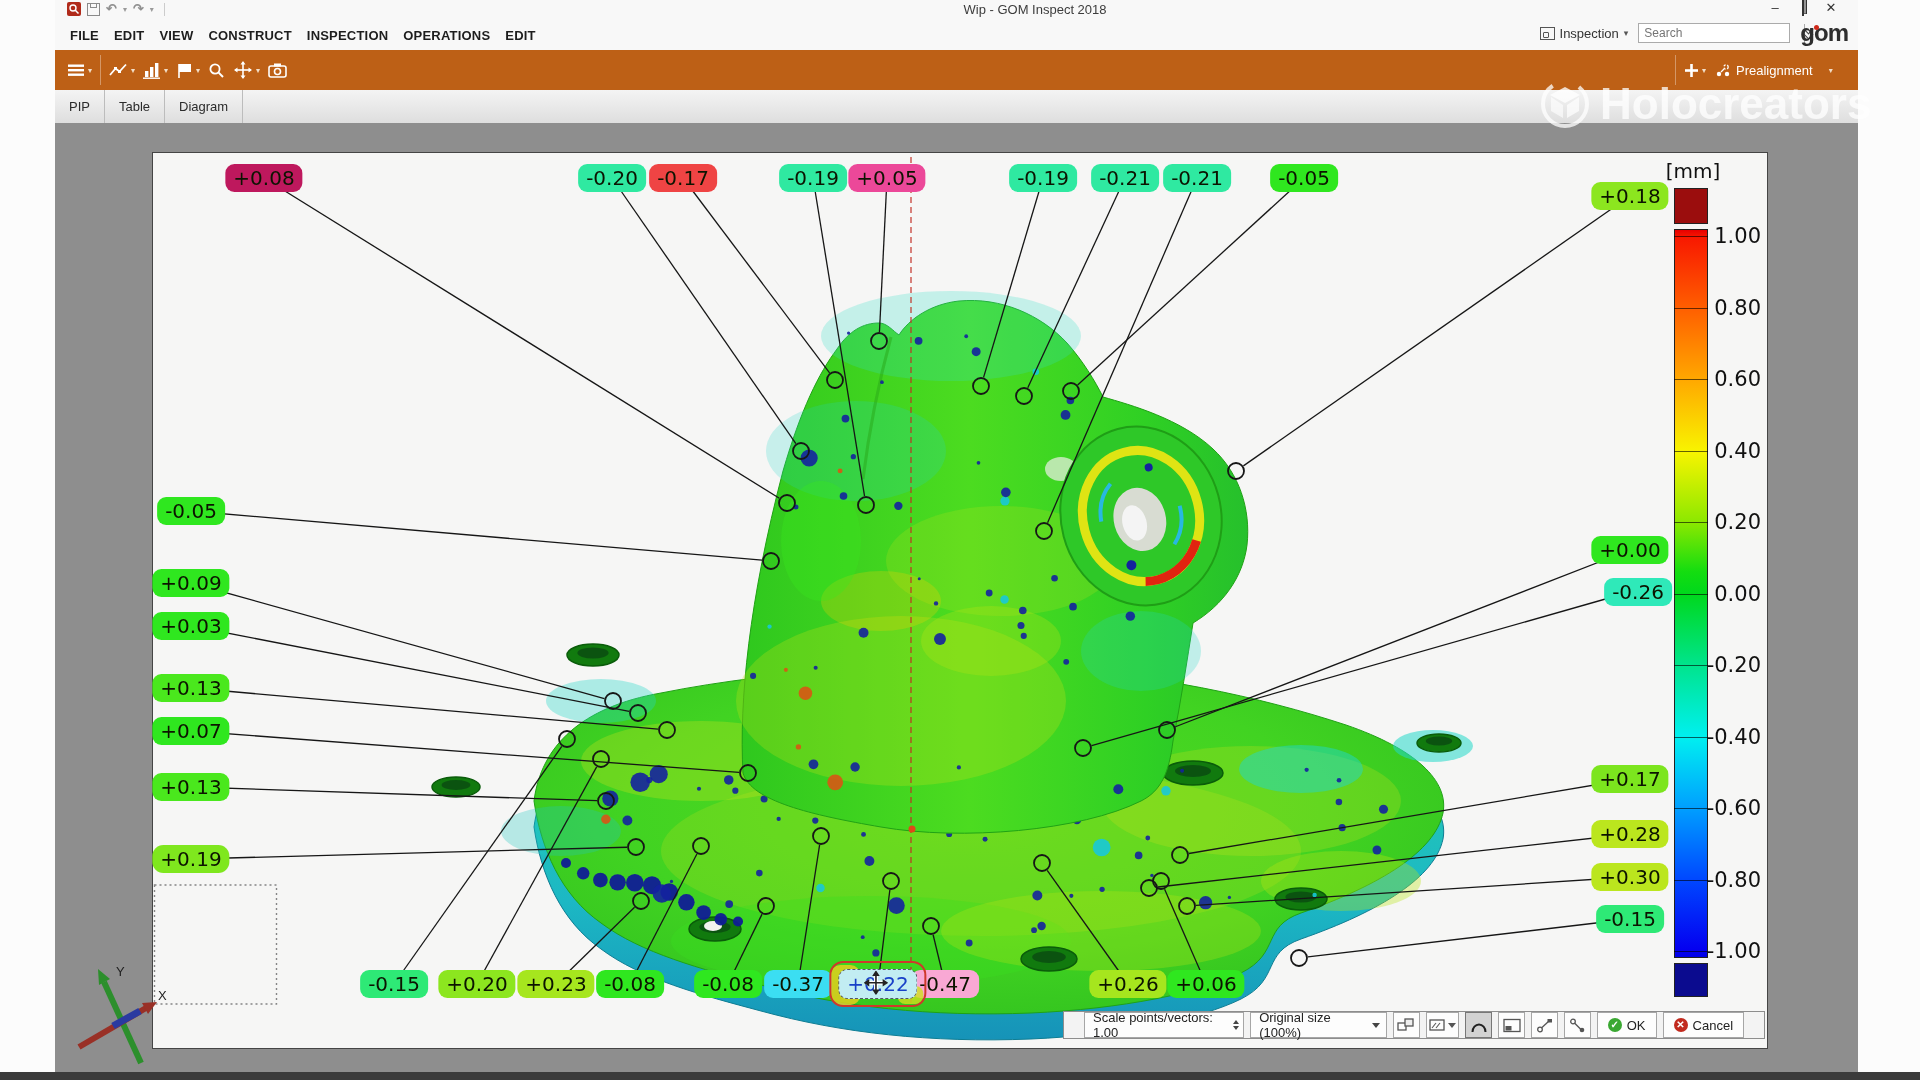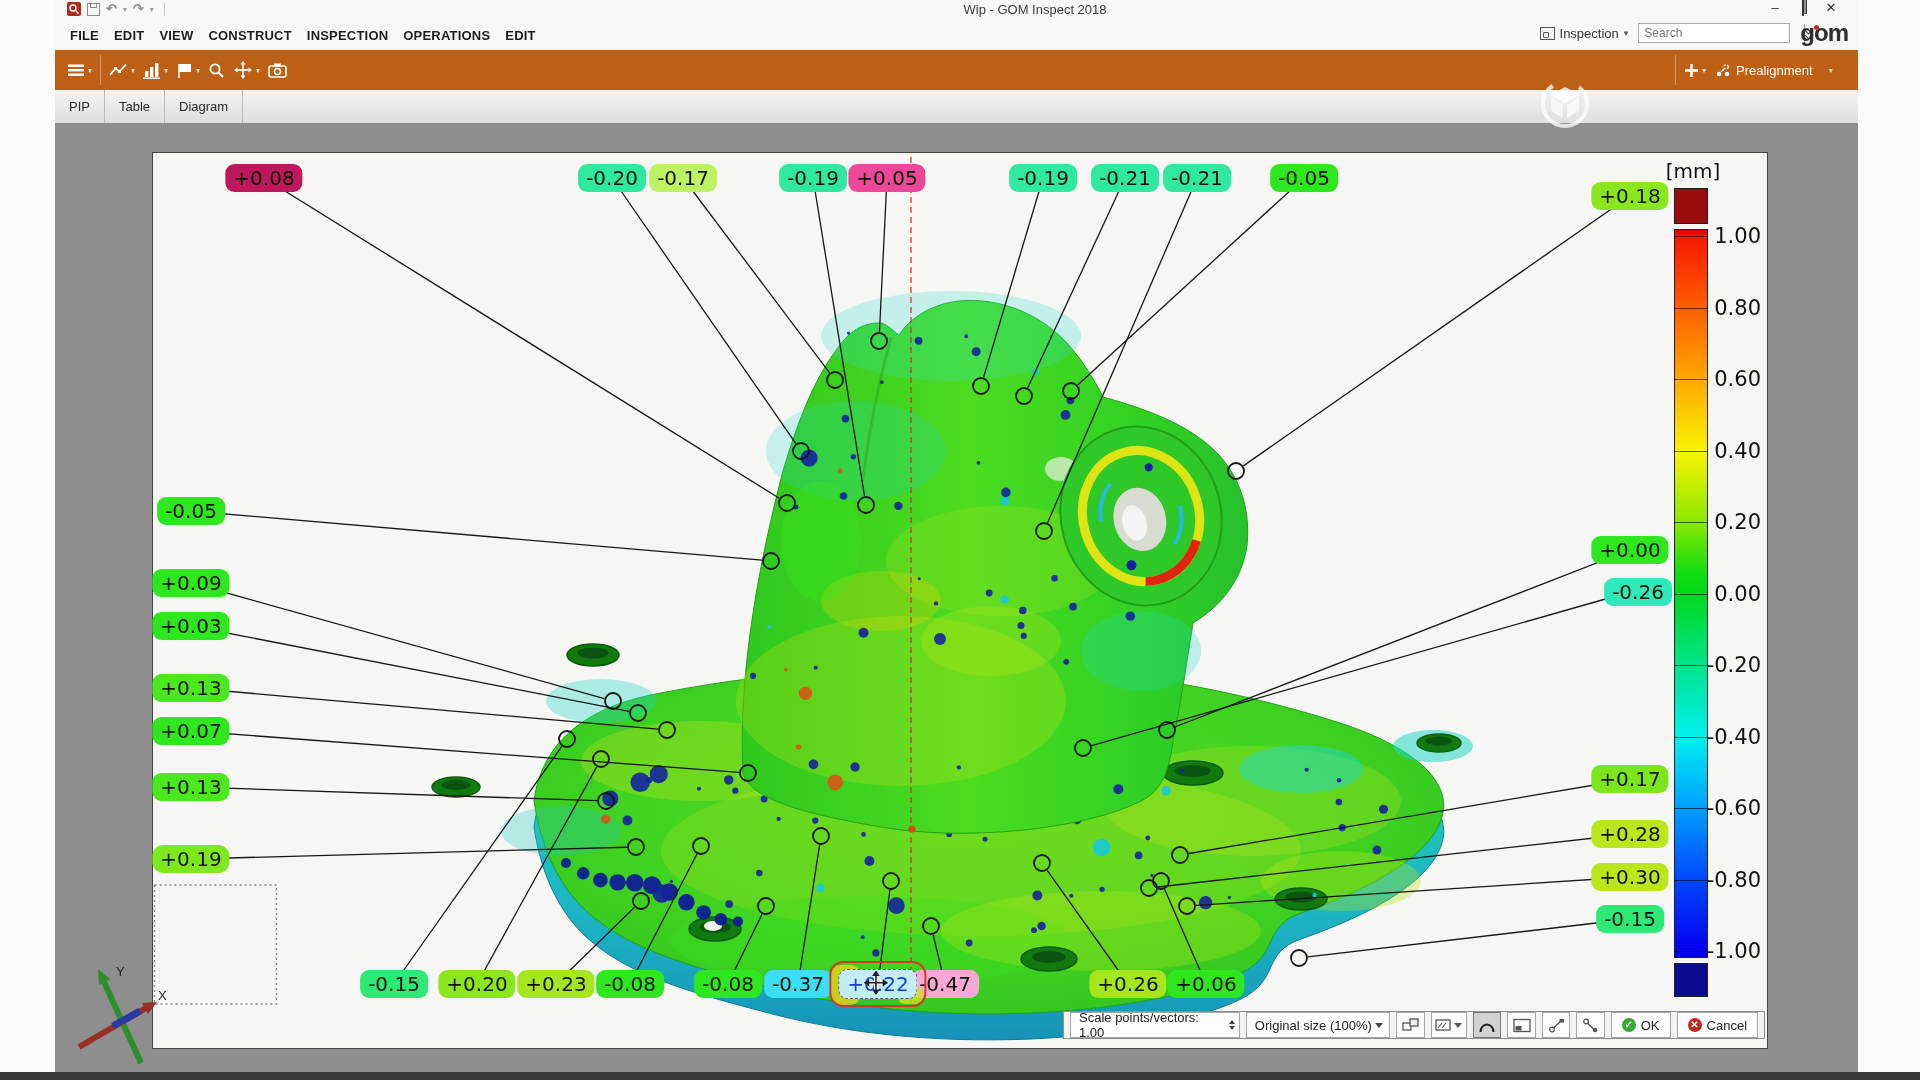--- a/index.html
+++ b/index.html
@@ -64,21 +64,21 @@
   .sel-ring{position:absolute;left:-9px;top:-8px;right:-9px;bottom:-8px;border:2.5px solid #cf382b;border-radius:14px;}
   .sel-cursor{position:absolute;left:50%;top:50%;transform:translate(-60%,-55%);z-index:7;}
   
   #legend{position:absolute;z-index:4;}
   .lg-unit{position:absolute;left:1470px;top:6px;width:140px;text-align:center;font-family:"DejaVu Sans",sans-serif;font-size:20px;color:#111;}
   .lg-block{position:absolute;left:1521px;width:34px;border:1px solid #222;box-sizing:border-box;}
   .lg-tickline{position:absolute;left:1521px;width:34px;height:1px;background:rgba(0,0,0,.6);}
   .lg-ticklabel{position:absolute;left:1520px;width:88px;text-align:right;font-family:"DejaVu Sans",sans-serif;font-size:21px;color:#111;height:24px;line-height:24px;}
   
   #btoolbar{position:absolute;left:910px;top:858px;width:702px;height:28px;background:#f3f3f3;border:1px solid #8d8d8d;
-     box-sizing:border-box;display:flex;align-items:center;gap:6px;padding:0 6px;z-index:8;}
+     box-sizing:border-box;display:flex;align-items:center;gap:6px;padding:0 20px;z-index:8;}
   .ctl{background:#fdfdfd;border:1px solid #a6a6a6;height:26px;box-sizing:border-box;display:flex;align-items:center;font-size:13px;color:#222;}
   .spinfield{padding:0 4px 0 8px;gap:6px;}
   .spinner{display:flex;flex-direction:column;gap:2px;margin-left:4px;}
   .spinner i{display:block;width:0;height:0;border-left:3.5px solid transparent;border-right:3.5px solid transparent;}
   .spin-up{border-bottom:4px solid #444;}
   .spin-dn{border-top:4px solid #444;}
   .dropdown{padding:0 6px 0 8px;width:152px;justify-content:space-between;}
   .dd-caret{width:0;height:0;border-left:4px solid transparent;border-right:4px solid transparent;border-top:5px solid #444;}
   .icon-btn{width:30px;height:26px;justify-content:center;cursor:default;}
   .icon-btn.pressed{background:#d2d2d2;border-color:#777;}
@@ -497,21 +497,21 @@
             <circle cx="930" cy="925" r="8" fill="none" stroke="#161616" stroke-width="1.8"></circle>
             <line x1="1127" y1="983" x2="1046.2139243409954" y2="869.3358702937262" stroke="#161616" stroke-width="1.3"></line>
             <circle cx="1041" cy="862" r="8" fill="none" stroke="#161616" stroke-width="1.8"></circle>
             <line x1="1205" y1="983" x2="1163.603168622945" y2="888.2472526258521" stroke="#161616" stroke-width="1.3"></line>
             <circle cx="1160" cy="880" r="8" fill="none" stroke="#161616" stroke-width="1.8"></circle>
           </g>
         </svg>
       <div id="labels">
           <div class="dev-label" style="left: 111px; top: 25px; background: #be185d;">+0.08</div>
           <div class="dev-label" style="left: 459px; top: 25px; background: rgb(47, 233, 161);">-0.20</div>
-          <div class="dev-label" style="left: 530px; top: 25px; background: #bef264;">-0.17</div>
+          <div class="dev-label" style="left: 530px; top: 25px; background: #ef4444;">-0.17</div>
           <div class="dev-label" style="left: 660px; top: 25px; background: rgb(47, 233, 161);">-0.19</div>
           <div class="dev-label" style="left: 734px; top: 25px; background: #ec4899;">+0.05</div>
           <div class="dev-label" style="left: 890px; top: 25px; background: rgb(47, 233, 161);">-0.19</div>
           <div class="dev-label" style="left: 972px; top: 25px; background: rgb(47, 233, 161);">-0.21</div>
           <div class="dev-label" style="left: 1044px; top: 25px; background: rgb(47, 233, 161);">-0.21</div>
           <div class="dev-label" style="left: 1151px; top: 25px; background: rgb(47, 231, 31);">-0.05</div>
           <div class="dev-label" style="left: 38px; top: 358px; background: rgb(47, 231, 31);">-0.05</div>
           <div class="dev-label" style="left: 38px; top: 430px; background: rgb(47, 231, 31);">+0.09</div>
           <div class="dev-label" style="left: 38px; top: 473px; background: rgb(47, 231, 31);">+0.03</div>
           <div class="dev-label" style="left: 38px; top: 535px; background: rgb(74, 232, 29);">+0.13</div>
@@ -661,18 +661,19 @@
     </svg>
   </div>
 
   <div id="watermark">
     <svg width="54" height="54" viewBox="0 0 54 54">
       <circle cx="27" cy="27" r="22" fill="none" stroke="rgba(255,255,255,.75)" stroke-width="4" stroke-dasharray="90 28"></circle>
       <path d="M27,10 L42,18 L27,26 L12,18 Z" fill="rgba(255,255,255,.78)"></path>
       <path d="M13,20 V34 L25,41 V28 Z" fill="rgba(255,255,255,.62)"></path>
       <path d="M41,20 V34 L29,41 V28 Z" fill="rgba(255,255,255,.70)"></path>
     </svg>
+    <span class="wm-text">Holocreators</span>
   </div>
 
   <div id="strip-left" class="strip"></div>
   <div id="strip-right" class="strip"></div>
   <div id="strip-bottom" class="strip"></div>
 </div>
 
 </body></html>

